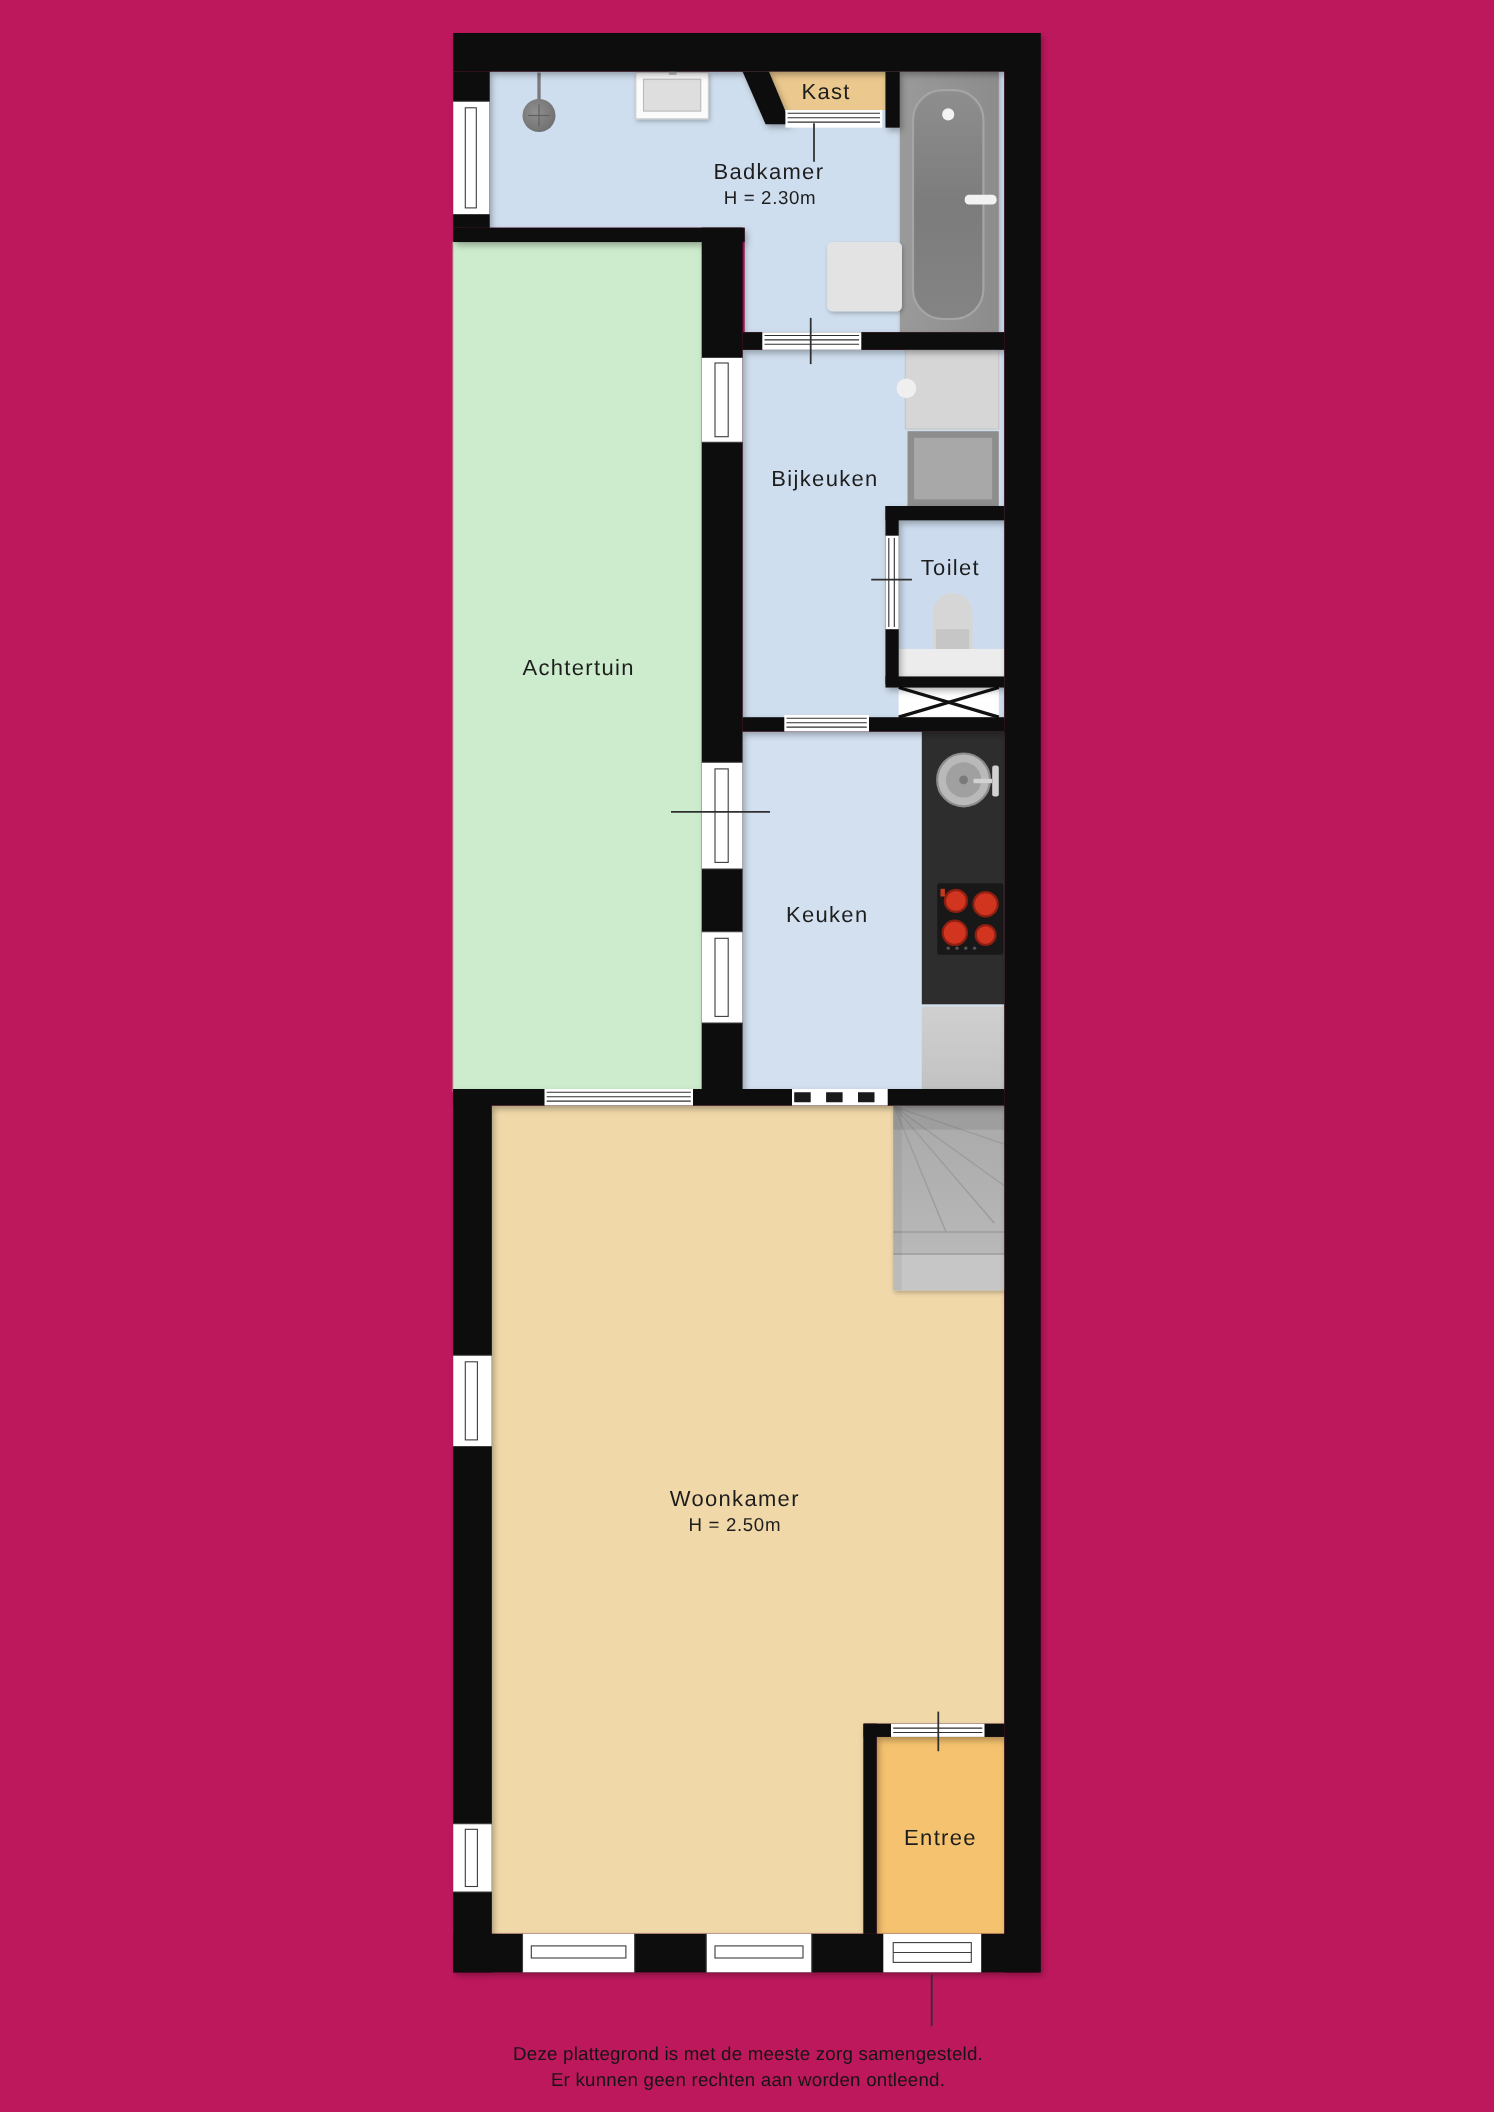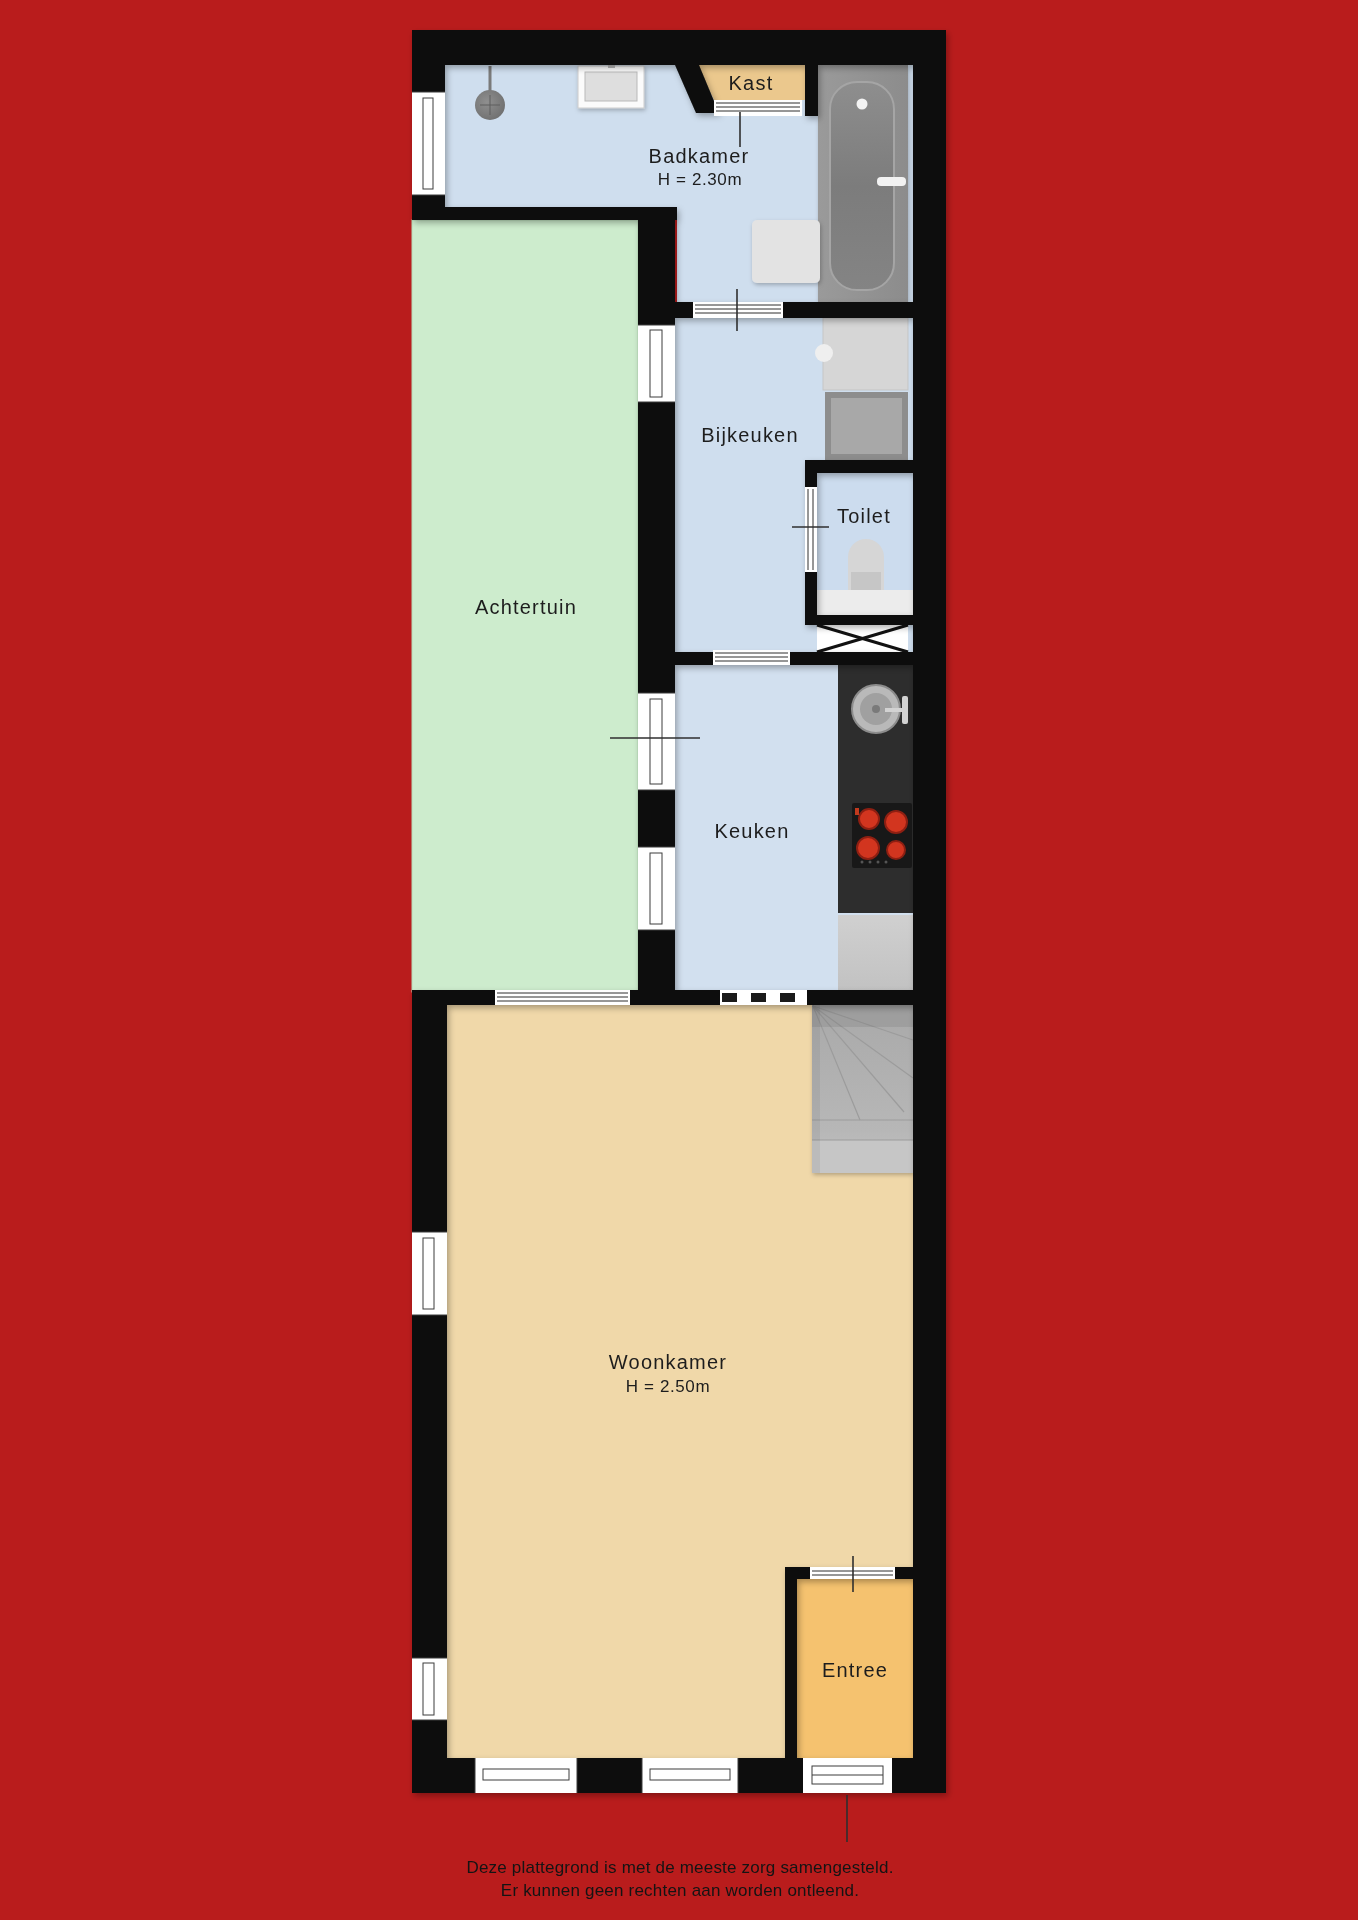--- a/index.html
+++ b/index.html
@@ -1,16 +1,16 @@
 <!DOCTYPE html>
 <html><head>
 <meta charset="utf-8">
 <style>
   html,body{margin:0;padding:0;background:#ffffff;}
-  .page{position:relative;width:1358px;height:1920px;background:#b91c1c;overflow:hidden;
+  .page{position:relative;width:1358px;height:1920px;background:#be185d;overflow:hidden;
         font-family:"Liberation Sans",sans-serif;}
   svg{position:absolute;left:0;top:0;}
   text{font-family:"Liberation Sans",sans-serif;fill:#1d1d1d;text-anchor:middle;}
   .room-label{font-size:20px;letter-spacing:1.2px;}
   .room-sublabel{font-size:17px;letter-spacing:0.6px;}
   .footer-text{font-size:17px;fill:#141414;letter-spacing:0.2px;}
   .wall{fill:#0b0b0b;}
   .win{fill:#ffffff;}
   .win-line{stroke:#3c3c3c;stroke-width:1;fill:none;}
   .slider-line{stroke:#2f2f2f;stroke-width:1;fill:none;}

